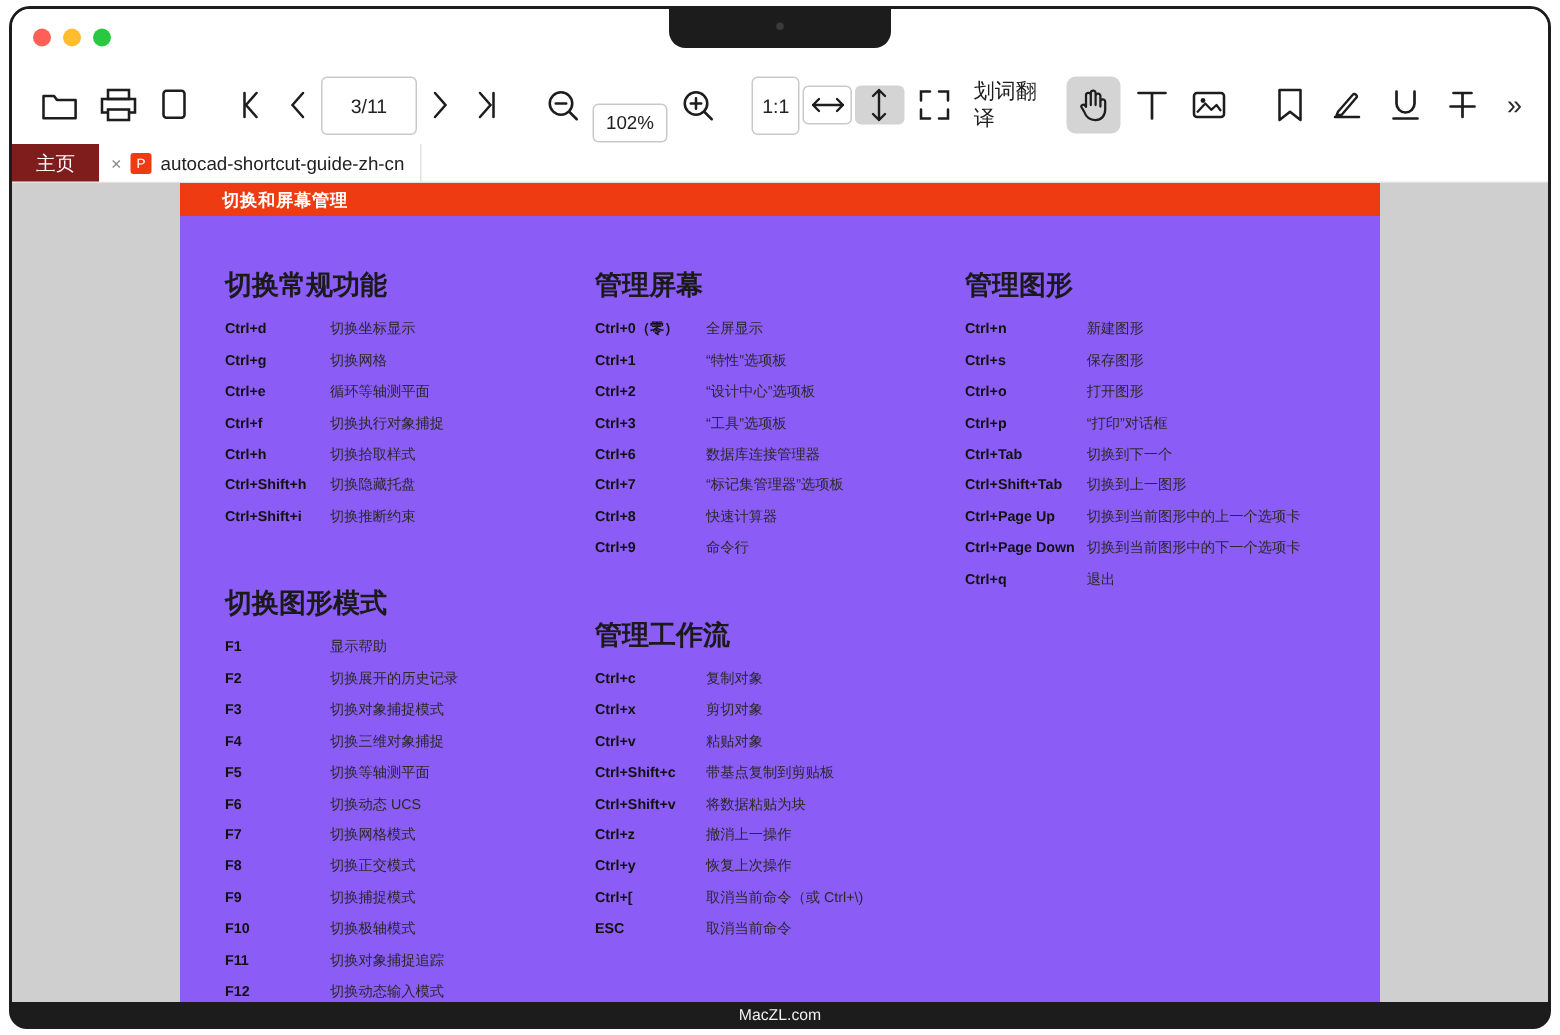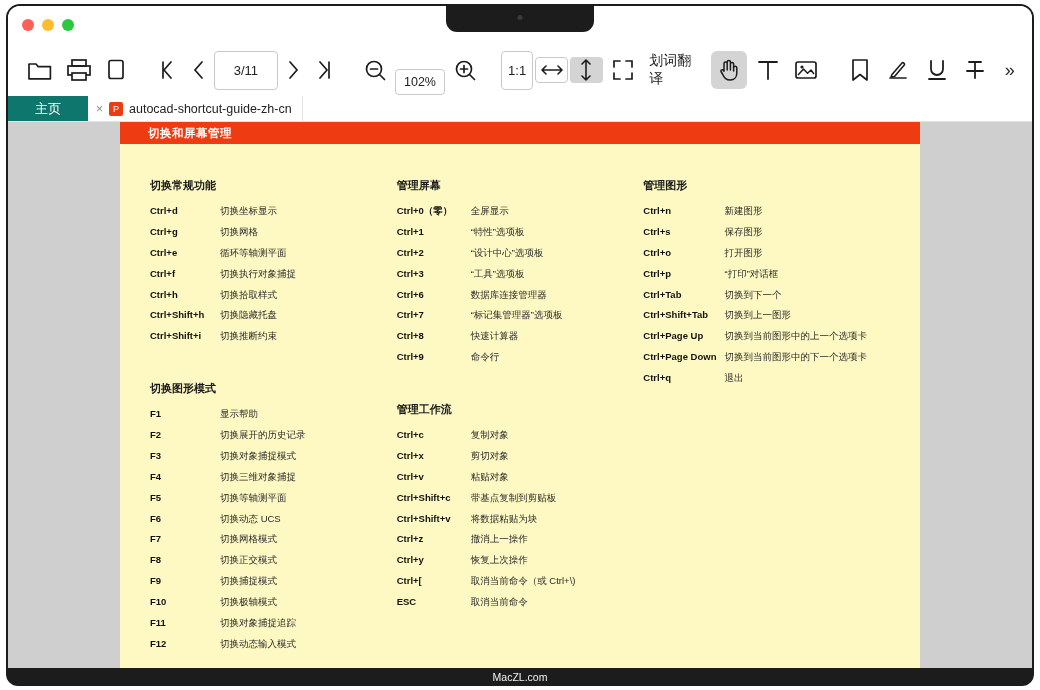--- a/index.html
+++ b/index.html
@@ -114,22 +114,22 @@
   
   .tabbar {
     flex: 0 0 auto;
     height: 26px;
     display: flex;
     align-items: stretch;
     background: #ffffff;
     border-bottom: 1px solid #e3e3e3;
   }
   .home-tab {
-    width: 80px;
-    background: #0f766e;
+    width: 58px;
+    background: #7f1d1d;
     color: #fff;
     font-size: 13px;
     display: flex; align-items: center; justify-content: center;
   }
   .doc-tab {
     display: flex; align-items: center;
     gap: 6px;
     padding: 0 10px 0 8px;
     font-size: 12.5px;
     color: #222;
@@ -150,21 +150,21 @@
   .content {
     flex: 1 1 auto;
     position: relative;
     background: #cfcfcf;
     overflow: hidden;
     display: flex;
     justify-content: center;
   }
   .page {
     width: 800px;
-    background: #fef9c3;
+    background: #8b5cf6;
     position: relative;
     padding: 0;
   }
   .page-banner {
     height: 22px;
     background: #ef3b11;
     color: #ffffff;
     font-size: 11.5px;
     font-weight: bold;
     display: flex; align-items: center;
@@ -172,21 +172,21 @@
     letter-spacing: 0.5px;
   }
   .page-body {
     display: flex;
     padding: 34px 30px 0 30px;
     gap: 0;
   }
   .col { flex: 1 1 0; padding-right: 10px; }
   .col:nth-child(2) { flex: 1 1 0; }
   .sec-title {
-    font-size: 11px;
+    font-size: 18px;
     font-weight: bold;
     color: #1a1a1a;
     margin: 0 0 12px 0;
   }
   .sec-title.gap { margin-top: 30px; }
   table.kt {
     border-collapse: collapse;
     width: 100%;
   }
   table.kt td {

